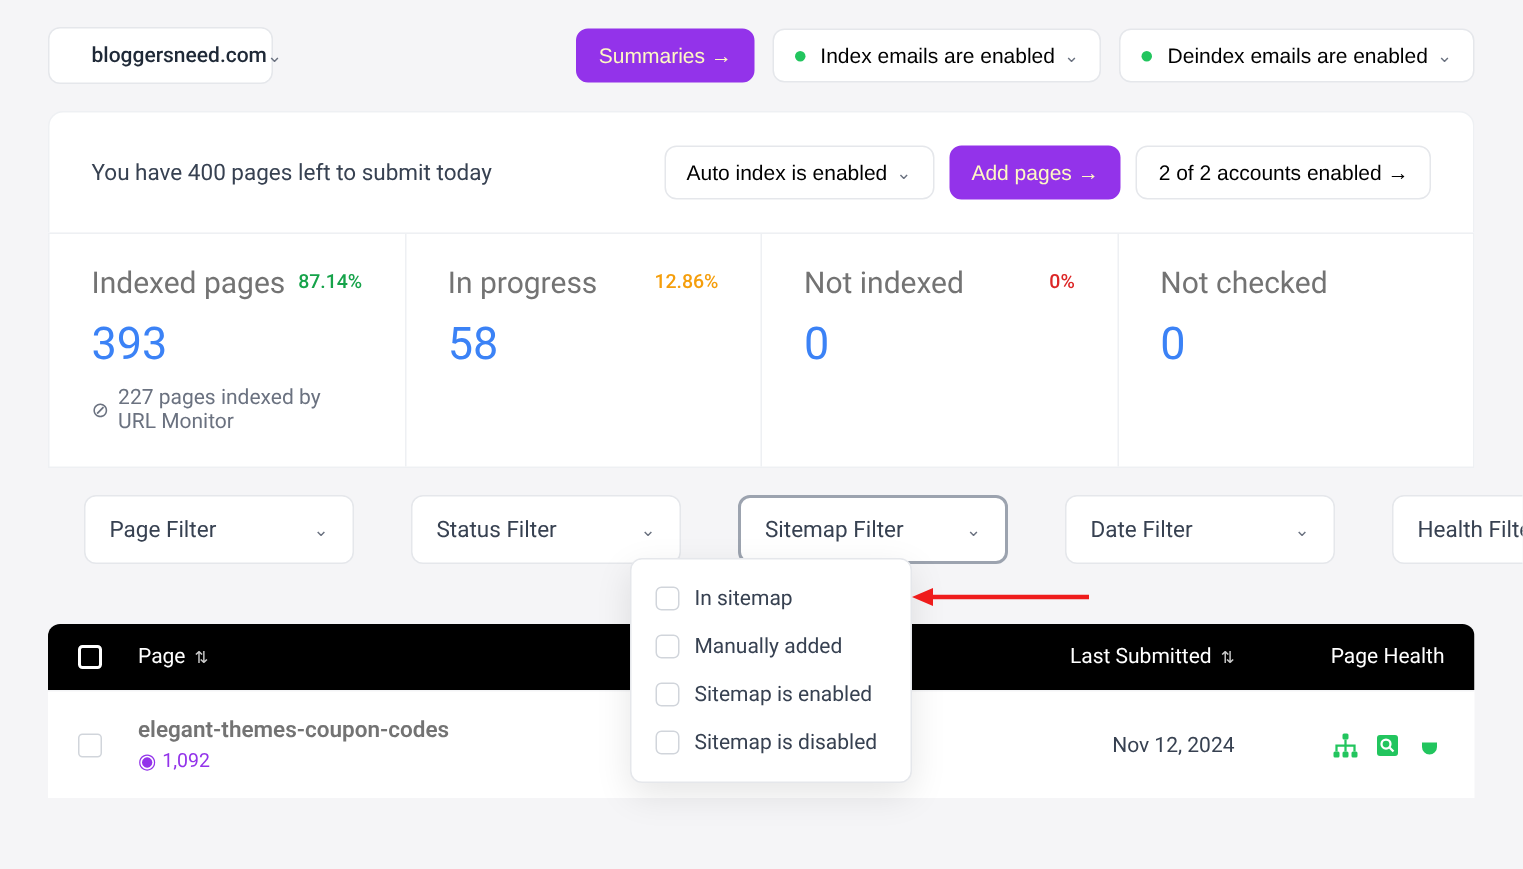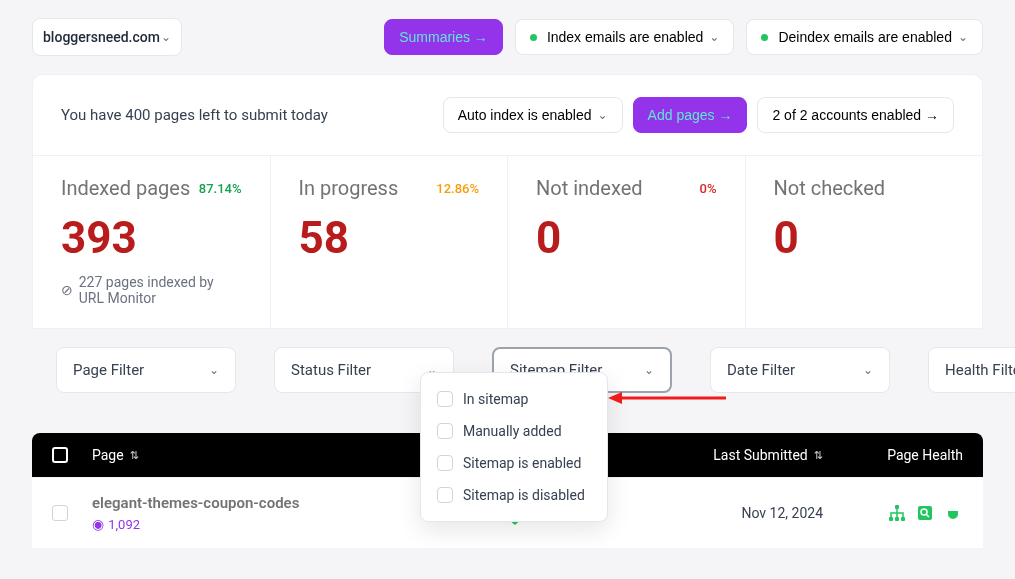--- a/index.html
+++ b/index.html
@@ -1,39 +1,39 @@
 <!DOCTYPE html>
 <html><head>
 <meta charset="utf-8">
 <style>
 * { margin: 0; padding: 0; box-sizing: border-box; }
 body { font-family: -apple-system, BlinkMacSystemFont, "Segoe UI", Roboto, sans-serif; background: #f5f5f7; width: 1015px; height: 579px; overflow: hidden; position: relative; color: #1f2937; }
 
 .top-bar { display: flex; align-items: center; gap: 12px; padding: 18px 32px; }
-.domain-select { display: flex; align-items: center; justify-content: space-between; border: 1px solid #e5e7eb; border-radius: 8px; background: #fff; padding: 10px 10px; width: 150px; font-size: 14px; font-weight: 500; cursor: pointer; }
+.domain-select { display: flex; align-items: center; justify-content: space-between; border: 1px solid #e5e7eb; border-radius: 8px; background: #fff; padding: 10px 28px; width: 150px; font-size: 14px; font-weight: 500; cursor: pointer; }
 .spacer { flex: 1; }
 .btn { display: inline-flex; align-items: center; gap: 6px; border-radius: 8px; padding: 9px 14px; font-size: 14px; font-weight: 500; cursor: pointer; border: 1px solid #e5e7eb; background: #fff; white-space: nowrap; }
-.btn-purple { background: #9333ea; color: #5eead4; border-color: #9333ea; }
+.btn-purple { background: #9333ea; color: #fef9c3; border-color: #9333ea; }
 .dot-green { width: 7px; height: 7px; border-radius: 50%; background: #22c55e; display: inline-block; margin-right: 4px; }
 
 .panel { background: #fff; margin: 0 32px; border-radius: 10px 10px 0 0; border: 1px solid #eef0f3; border-bottom: none; }
 .panel-row { display: flex; align-items: center; padding: 22px 28px; gap: 10px; }
 .submit-text { font-size: 15px; color: #374151; }
 .panel-row .spacer { flex: 1; }
 
 .stats { display: flex; background: #fff; margin: 0 32px; border: 1px solid #eef0f3; }
 .stat { flex: 1; padding: 20px 28px 22px; border-right: 1px solid #eef0f3; min-width: 0; }
 .stat:last-child { border-right: none; }
 .stat-top { display: flex; justify-content: space-between; align-items: center; margin-bottom: 12px; }
 .stat-label { font-size: 20px; color: #737373; }
 .stat-pct { font-size: 13px; font-weight: 500; }
 .pct-green { color: #16a34a; }
 .pct-amber { color: #f59e0b; }
 .pct-red { color: #dc2626; }
-.stat-value { font-size: 44px; font-weight: 700; color: #b91c1c; }
+.stat-value { font-size: 30px; font-weight: 400; color: #3b82f6; }
 .stat-sub { display: flex; align-items: center; gap: 6px; margin-top: 10px; font-size: 14px; color: #6b7280; }
 
 .filters { display: flex; gap: 14px; padding: 18px 32px 24px; }
 .filter { display: flex; align-items: center; justify-content: space-between; border: 1px solid #e5e7eb; background: #fff; border-radius: 8px; padding: 12px 16px; font-size: 15px; color: #374151; cursor: pointer; min-width: 180px; margin-left: 24px; }
 .filter-active { border: 2px solid #9ca3af; }
 .chev { color: #6b7280; font-size: 12px; }
 
 .dropdown { position: absolute; top: 372px; left: 420px; width: 188px; background: #fff; border: 1px solid #e5e7eb; border-radius: 8px; box-shadow: 0 8px 24px rgba(0,0,0,0.1); padding: 10px 0; z-index: 50; }
 .dropdown-item { display: flex; align-items: center; gap: 10px; padding: 8px 16px; font-size: 14px; color: #374151; cursor: pointer; }
 .chk { width: 16px; height: 16px; border: 1.5px solid #d1d5db; border-radius: 4px; }

